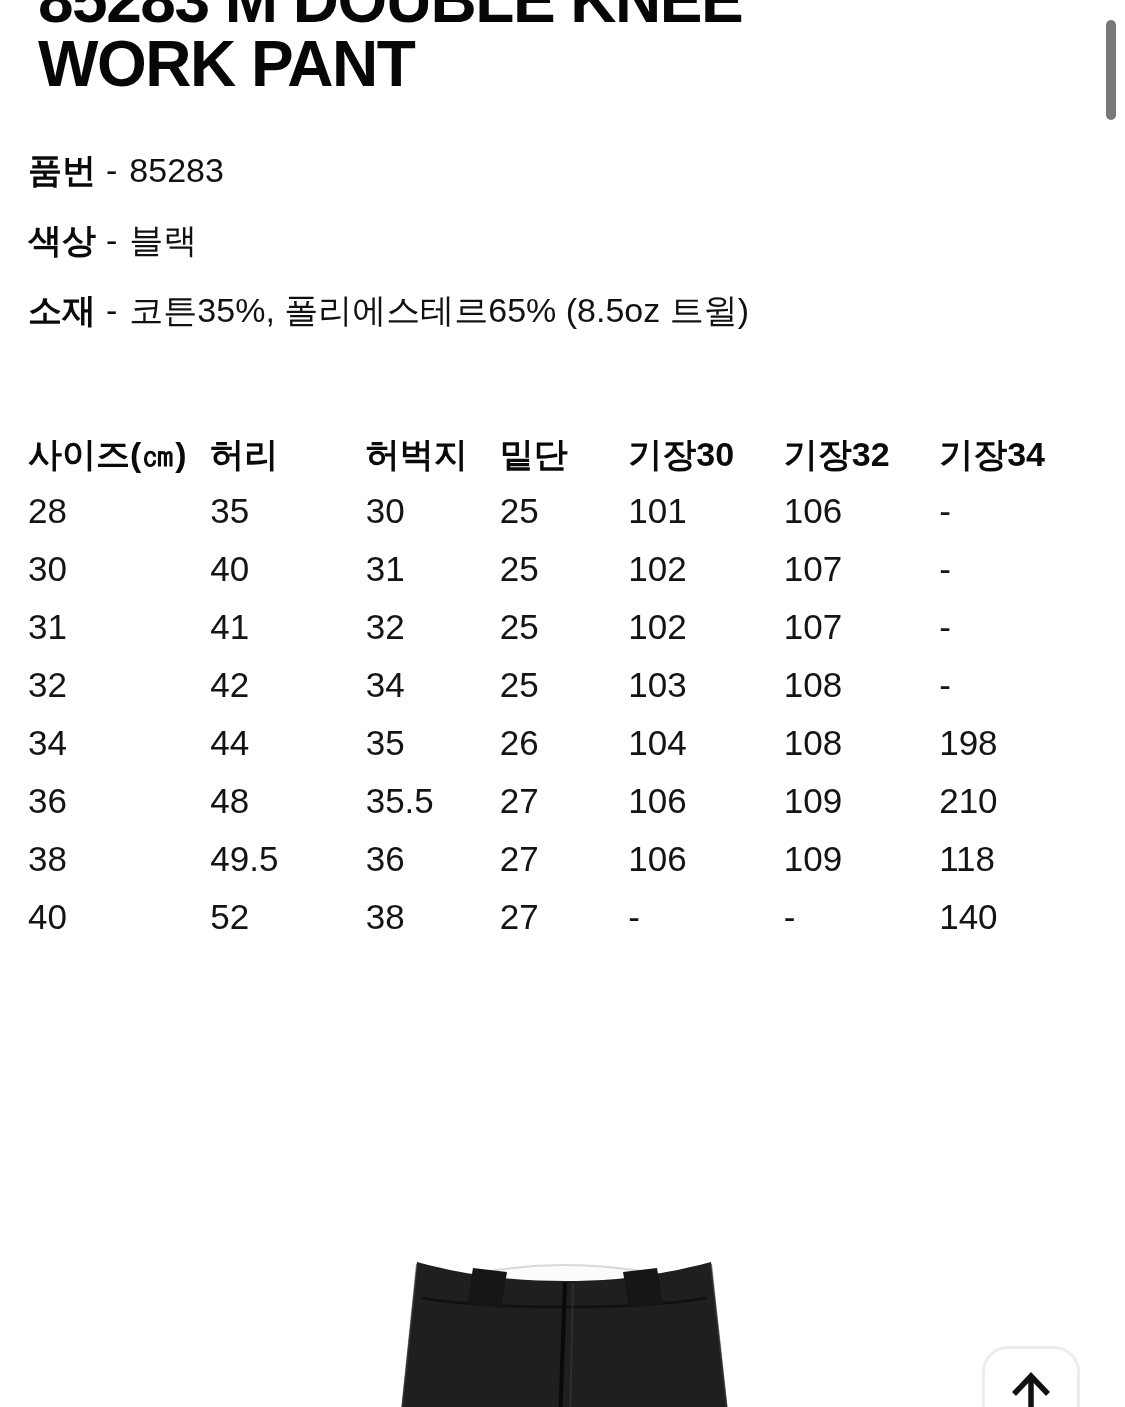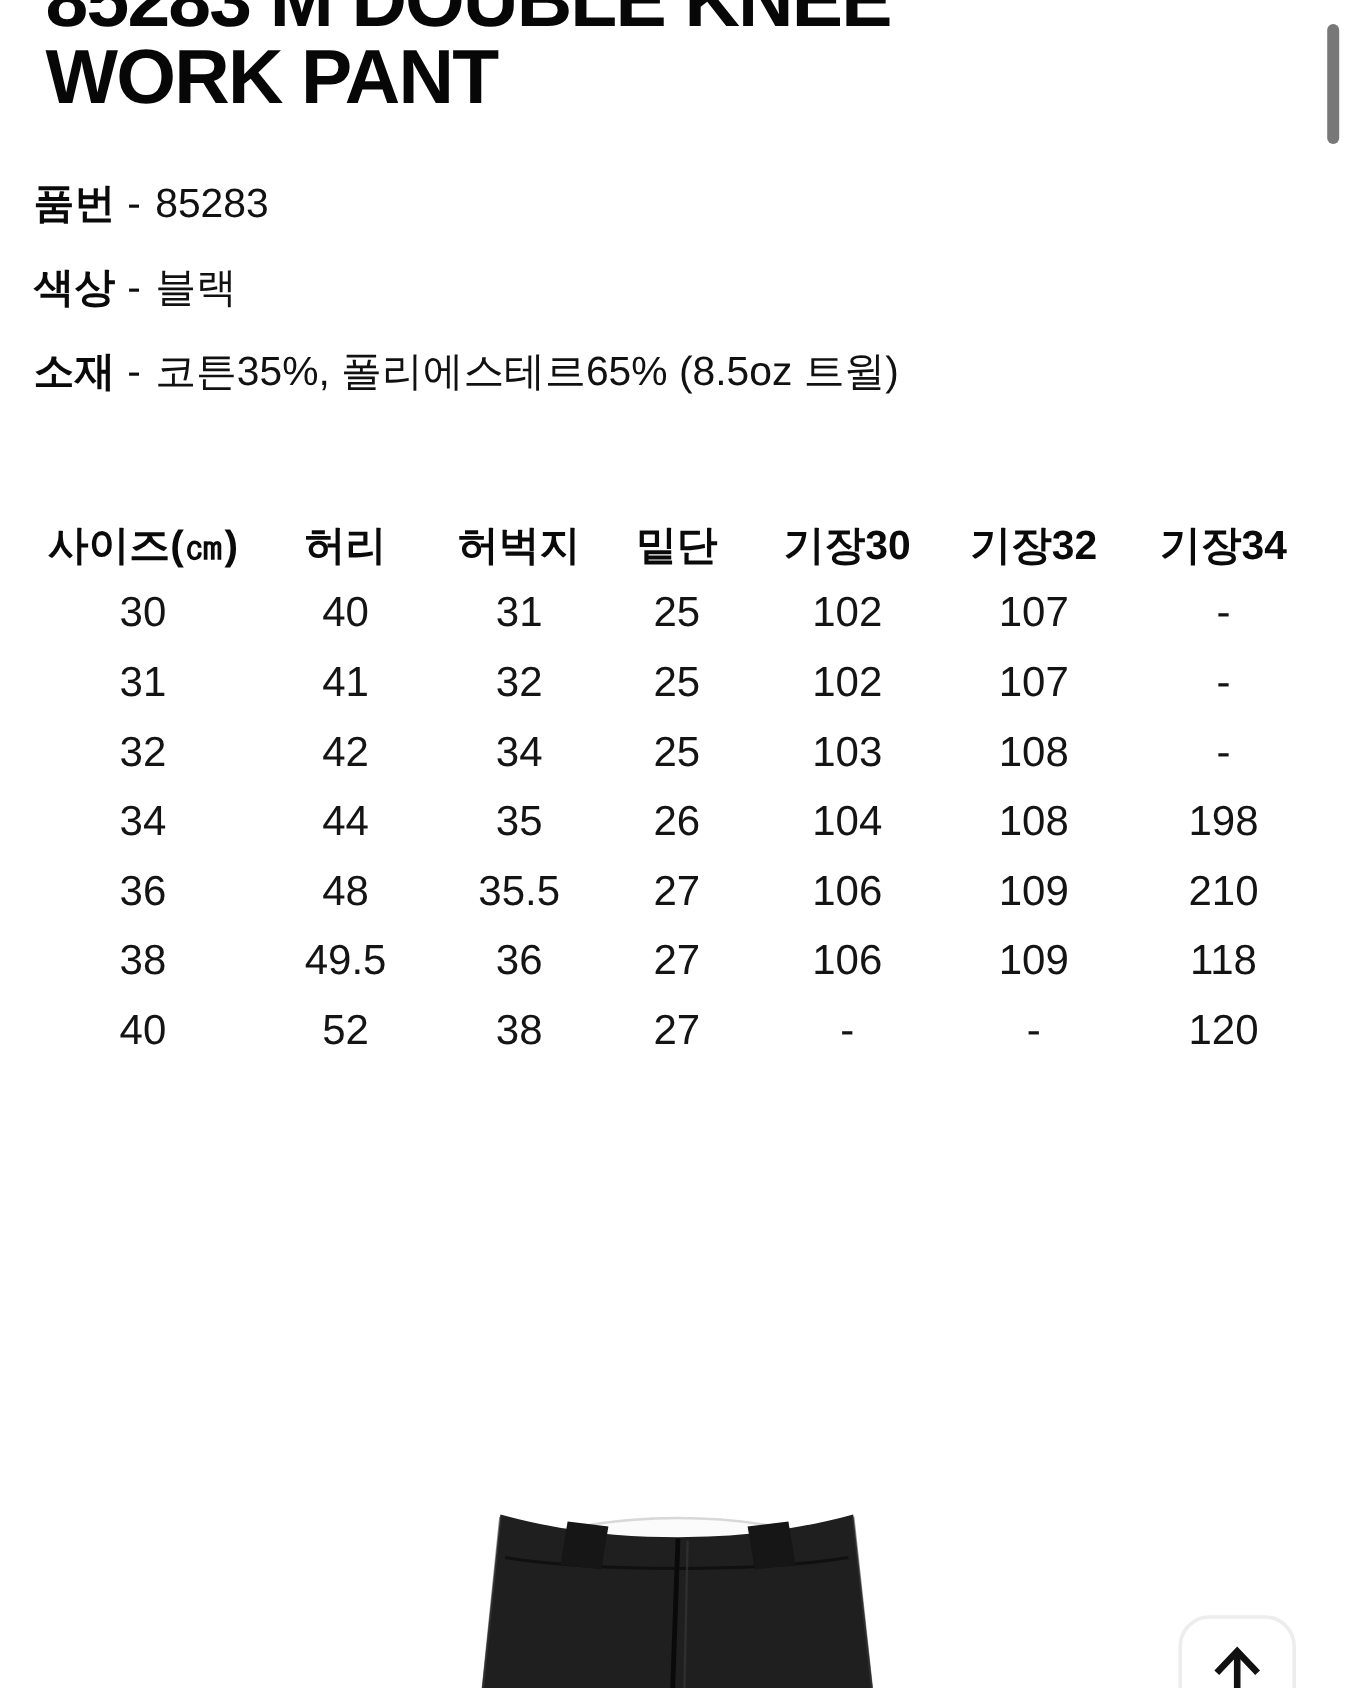--- a/index.html
+++ b/index.html
@@ -40,21 +40,21 @@
   .detail-label { font-weight: 700; color: #0a0a0a; }
   .detail-sep { margin: 0 12px 0 10px; font-weight: 400; }
   .detail-value { font-weight: 400; color: #111; }
 
   
   .size-table {
     position: absolute;
     top: 428px; left: 28px;
     width: 1072px;
     border-collapse: collapse;
-    text-align: center;
+    text-align: left;
   }
   .size-table th {
     font-size: 34px;
     font-weight: 700;
     height: 54px;
     padding: 0;
     color: #0a0a0a;
     white-space: nowrap;
   }
   .size-table td {
@@ -136,20 +136,29 @@
         <th>허리</th>
         <th>허벅지</th>
         <th>밑단</th>
         <th>기장30</th>
         <th>기장32</th>
         <th>기장34</th>
       </tr>
   </thead>
   <tbody>
       <tr>
+        <td>28</td>
+        <td>35</td>
+        <td>30</td>
+        <td>25</td>
+        <td>101</td>
+        <td>106</td>
+        <td>-</td>
+      </tr>
+      <tr>
         <td>30</td>
         <td>40</td>
         <td>31</td>
         <td>25</td>
         <td>102</td>
         <td>107</td>
         <td>-</td>
       </tr>
       <tr>
         <td>31</td>
@@ -196,21 +205,21 @@
         <td>109</td>
         <td>118</td>
       </tr>
       <tr>
         <td>40</td>
         <td>52</td>
         <td>38</td>
         <td>27</td>
         <td>-</td>
         <td>-</td>
-        <td>120</td>
+        <td>140</td>
       </tr>
     </tbody>
 </table>
 
 <svg class="product-image" viewBox="0 0 340 170" aria-hidden="true">
 
   <path d="M50,28 Q170,-2 290,28 L290,34 L50,34 Z" fill="#fbfbfb" stroke="#d8d8d8" stroke-width="2"></path>
 
   <path d="M22,10 C80,26 130,29 170,29 C210,29 256,26 316,10 L334,170 L5,170 Z" fill="#1f1f1f"></path>
 

